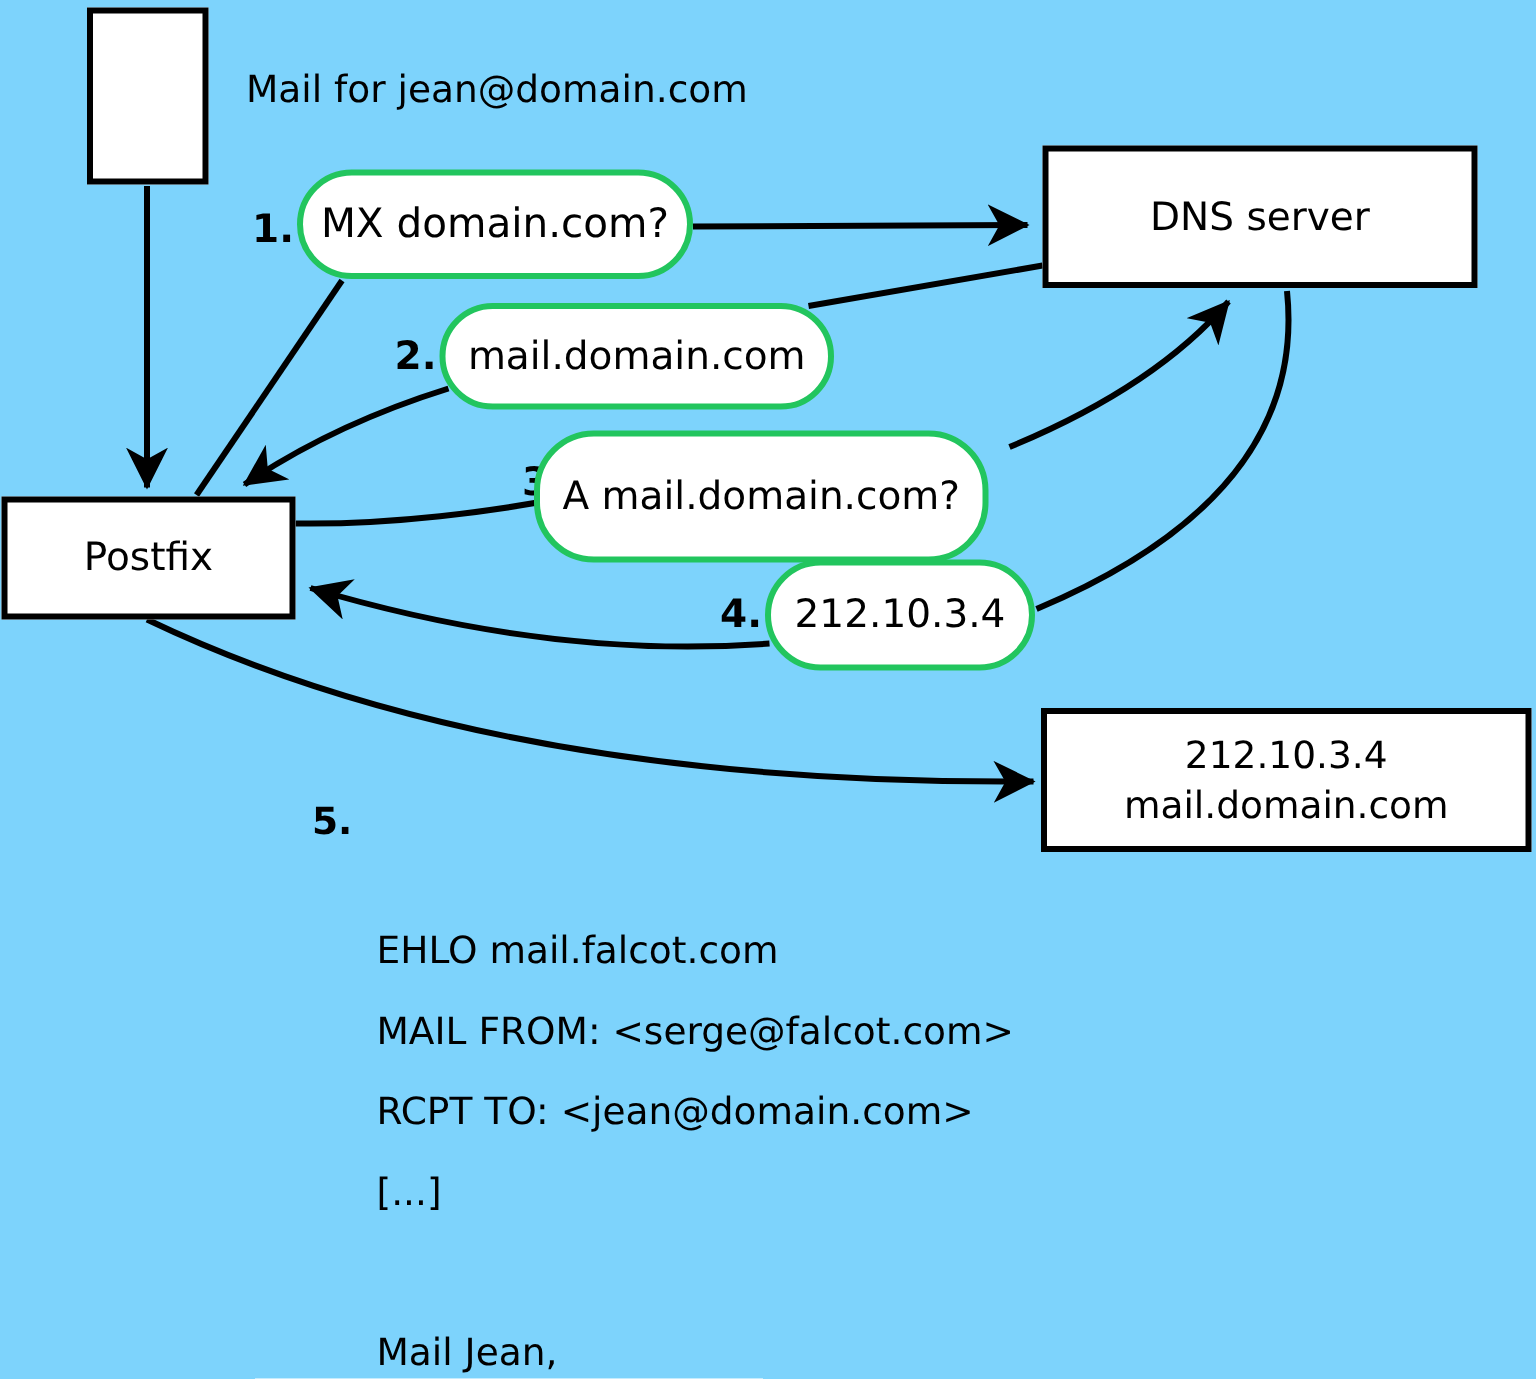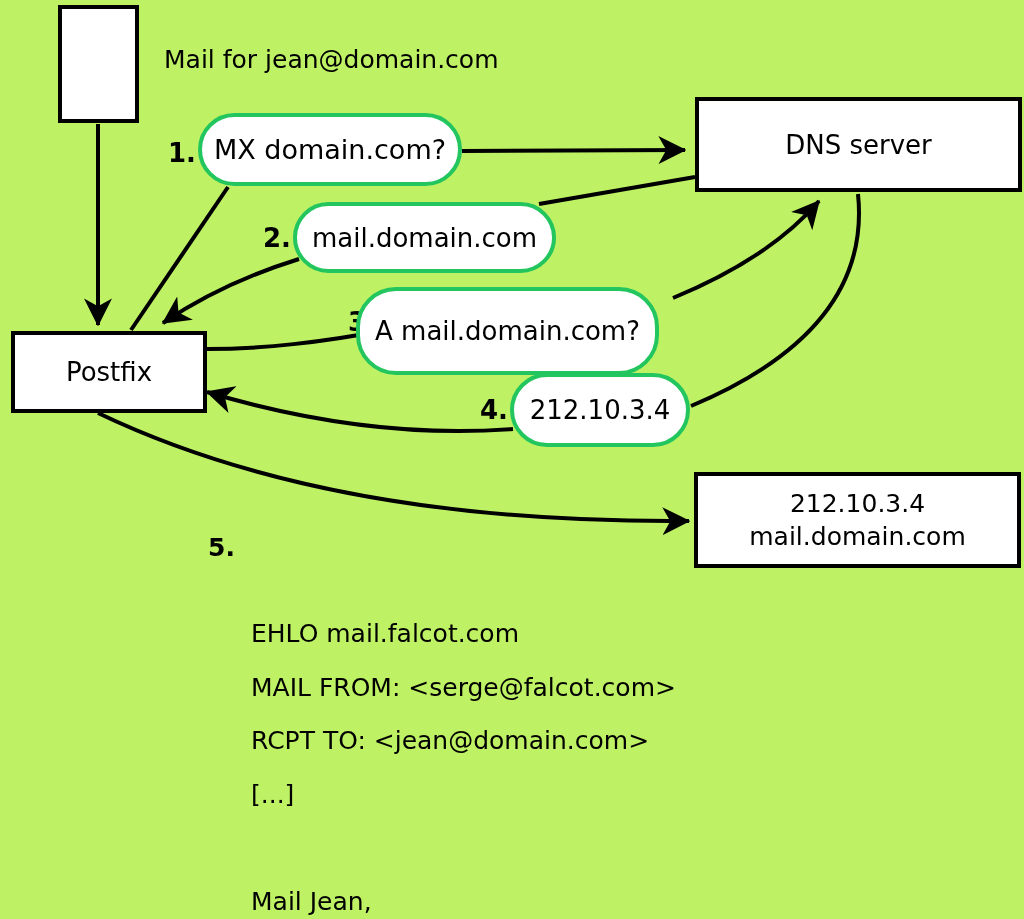--- a/index.html
+++ b/index.html
@@ -1,20 +1,20 @@
 <!DOCTYPE html>
 <html><head>
 <meta charset="utf-8">
 <style>
   html, body { margin: 0; padding: 0; background: #ffffff; }
   #canvas {
     position: relative;
     width: 1024px;
     height: 919px;
-    background: #bef264;
+    background: #7dd3fc;
     font-family: "DejaVu Sans", "Liberation Sans", sans-serif;
     color: #000000;
     overflow: hidden;
   }
   #connector-layer {
     position: absolute;
     left: 0; top: 0;
     width: 1024px; height: 919px;
   }
   .node-box {
@@ -104,25 +104,25 @@
       <path d="M 858 194 Q 872 330 691 406"></path>
       <path d="M 513 429 Q 368 440 207 392" marker-end="url(#arrow)"></path>
       <path d="M 98 413 Q 330 524 689 521" marker-end="url(#arrow)"></path>
     </g>
   </svg>
 
   <div class="node-box" style="left:58px; top:5px; width:81px; height:118px;"></div>
 
   <div class="free-label" style="left:164px; top:45px;">Mail for jean@domain.com</div>
 
-  <div class="node-box" style="left:11px; top:331px; width:196px; height:82px;">
+  <div class="node-box" style="left:1px; top:331px; width:196px; height:82px;">
     <span>Postfix</span>
   </div>
 
-  <div class="node-box" style="left:695px; top:97px; width:327px; height:95px;">
+  <div class="node-box" style="left:695px; top:97px; width:290px; height:95px;">
     <span>DNS server</span>
   </div>
 
   <div class="node-box" id="mail-server-box" style="left:694px; top:472px; width:327px; height:96px;">
     <div>212.10.3.4</div>
     <div>mail.domain.com</div>
   </div>
 
   <div class="step-num" style="left:142px; top:136px;">1.</div>
   <div class="step-num" style="left:237px; top:221px;">2.</div>

